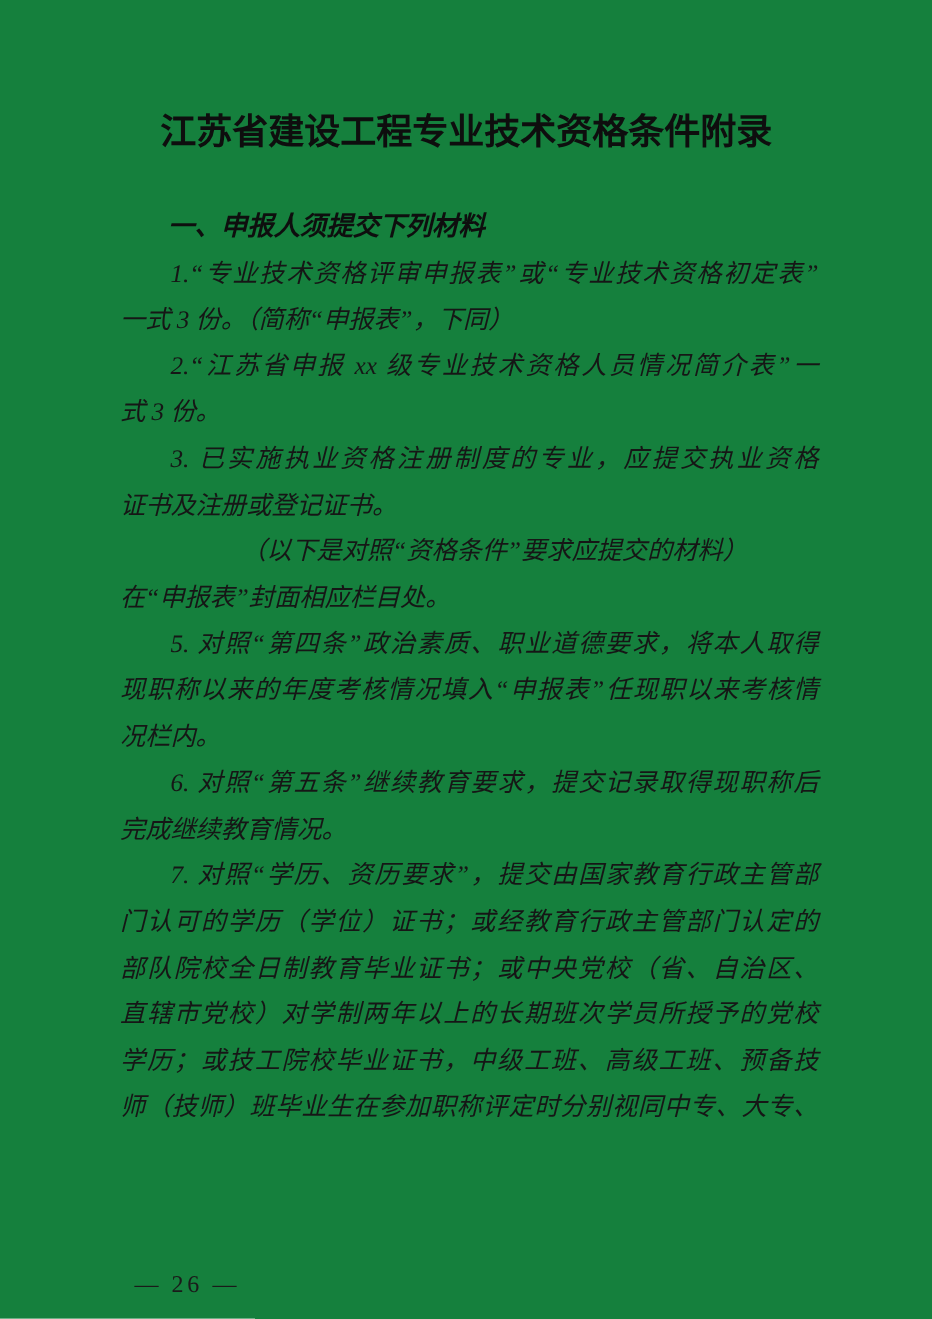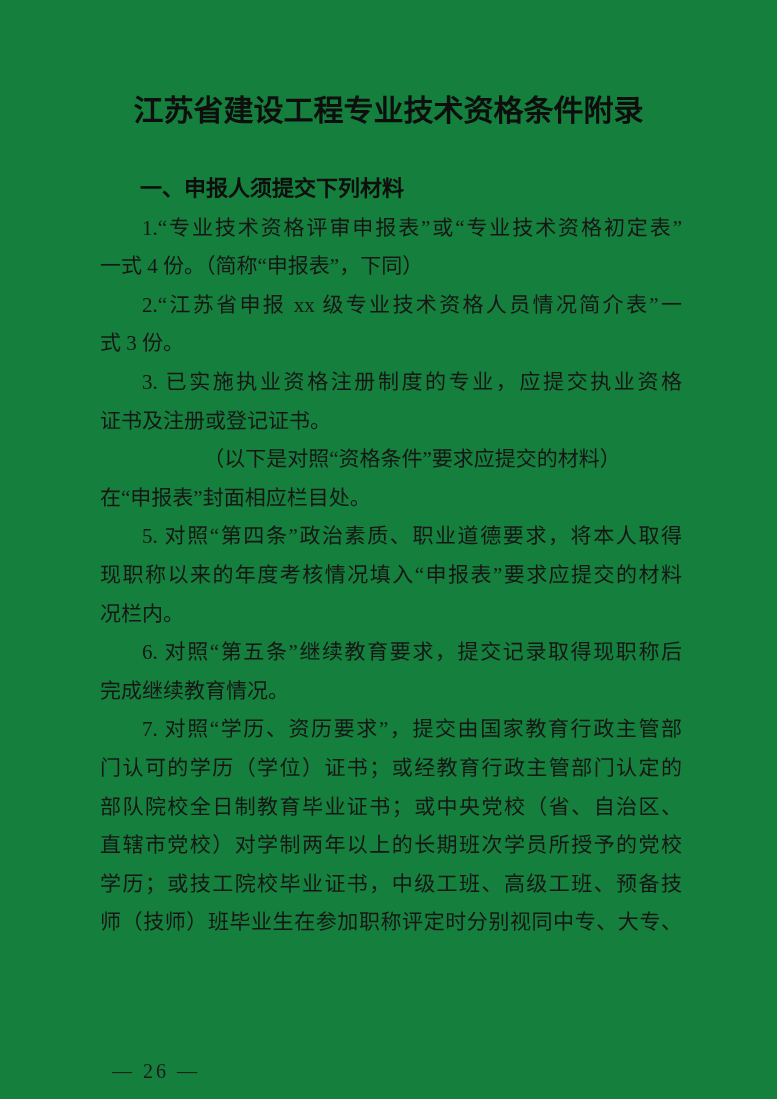--- a/index.html
+++ b/index.html
@@ -42,20 +42,21 @@
     font-family: "Liberation Sans", "DejaVu Sans", sans-serif;
     font-weight: bold;
     font-size: 22px;
     padding-left: 40px;
     color: #0e0e0e;
     white-space: nowrap;
   }
   .line {
     height: 38.6px;
     overflow: visible;
+    font-style: italic;
   }
   .line.indent {
     padding-left: 42px;
     text-align: center;
   }
   .line.fill {
     text-align: justify;
     text-align-last: justify;
     text-justify: inter-character;
   }
@@ -74,29 +75,29 @@
 <body>
 
 <div class="page">
 
   <div class="doc-title">江苏省建设工程专业技术资格条件附录</div>
 
   <div class="doc-body">
     <div class="line section-heading">一、申报人须提交下列材料</div>
     <div>
         <div class="line indent fill">1.“专业技术资格评审申报表”或“专业技术资格初定表”</div>
-        <div class="line">一式 4 份。（简称“申报表”，下同）</div>
+        <div class="line">一式 3 份。（简称“申报表”，下同）</div>
         <div class="line indent fill">2.“江苏省申报 xx 级专业技术资格人员情况简介表”一</div>
         <div class="line">式 3 份。</div>
         <div class="line indent fill">3. 已实施执业资格注册制度的专业，应提交执业资格</div>
         <div class="line">证书及注册或登记证书。</div>
         <div class="line indent">（以下是对照“资格条件”要求应提交的材料）</div>
         <div class="line">在“申报表”封面相应栏目处。</div>
         <div class="line indent fill">5. 对照“第四条”政治素质、职业道德要求，将本人取得</div>
-        <div class="line fill">现职称以来的年度考核情况填入“申报表”要求应提交的材料</div>
+        <div class="line fill">现职称以来的年度考核情况填入“申报表”任现职以来考核情</div>
         <div class="line">况栏内。</div>
         <div class="line indent fill">6. 对照“第五条”继续教育要求，提交记录取得现职称后</div>
         <div class="line">完成继续教育情况。</div>
         <div class="line indent fill">7. 对照“学历、资历要求”，提交由国家教育行政主管部</div>
         <div class="line fill">门认可的学历（学位）证书；或经教育行政主管部门认定的</div>
         <div class="line fill">部队院校全日制教育毕业证书；或中央党校（省、自治区、</div>
         <div class="line fill">直辖市党校）对学制两年以上的长期班次学员所授予的党校</div>
         <div class="line fill">学历；或技工院校毕业证书，中级工班、高级工班、预备技</div>
         <div class="line fill">师（技师）班毕业生在参加职称评定时分别视同中专、大专、</div>
       </div>

